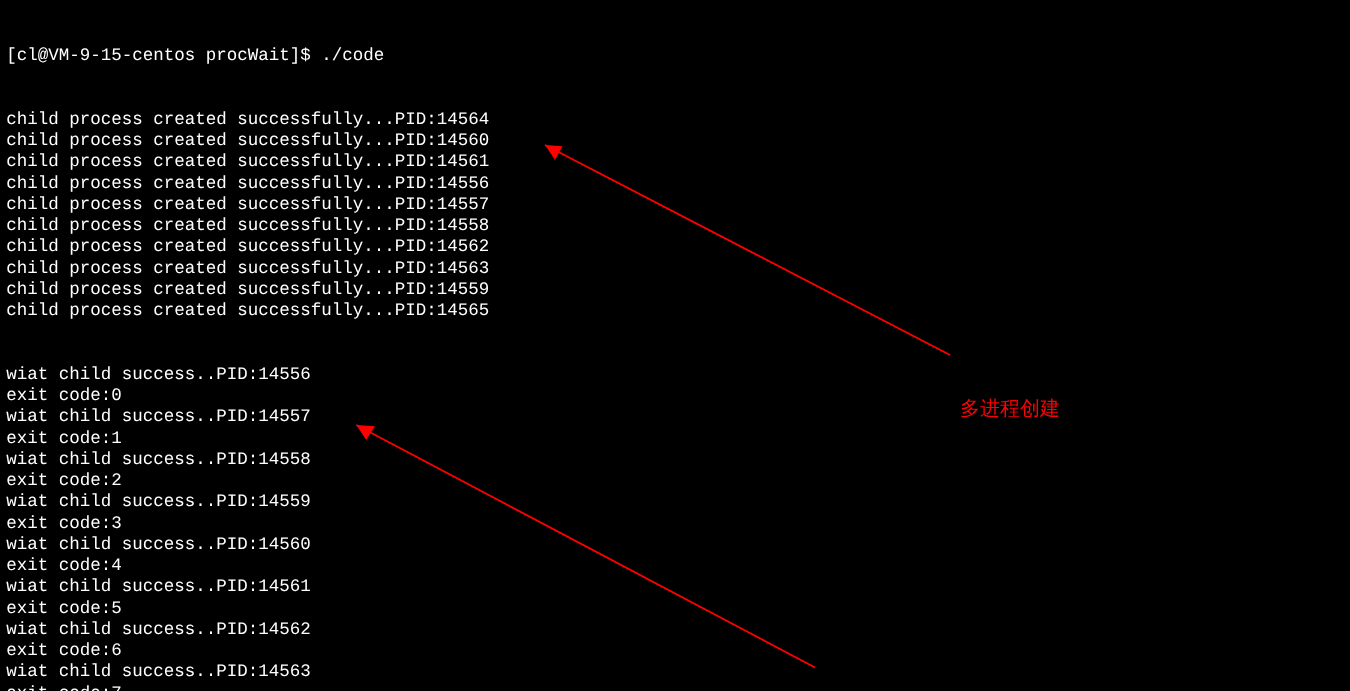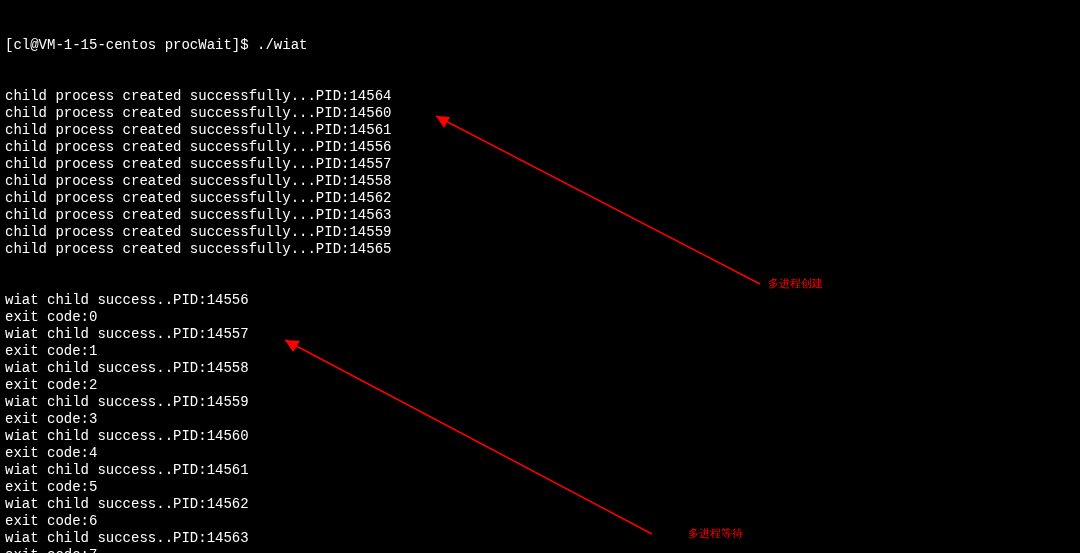--- a/index.html
+++ b/index.html
@@ -19,22 +19,23 @@
       white-space: pre;
     }
     .line {
       height: 17px;
     }
     .cmd { color: #fff; }
     .annotation {
       position: absolute;
       color: #ff0000;
       font-family: 'Microsoft YaHei', Arial, sans-serif;
-      font-size: 11px;
+      font-size: 16px;
       font-weight: normal;
+      margin-top: 44px;
     }
     .arrow-overlay {
       position: absolute;
       top: 0;
       left: 0;
       width: 1080px;
       height: 553px;
       pointer-events: none;
     }
     .arrow-line {
@@ -43,21 +44,21 @@
       fill: none;
     }
     .arrow-head {
       fill: #ff0000;
     }
   </style>
 </head>
 <body>
 
 <div class="terminal">
-  <div class="line"><span>[cl@VM-1-15-centos procWait]$</span> <span class="cmd">./wiat</span></div>
+  <div class="line"><span>[cl@VM-9-15-centos procWait]$</span> <span class="cmd">./code</span></div>
   <div id="created-block"><div class="line">child process created successfully...PID:14564</div><div class="line">child process created successfully...PID:14560</div><div class="line">child process created successfully...PID:14561</div><div class="line">child process created successfully...PID:14556</div><div class="line">child process created successfully...PID:14557</div><div class="line">child process created successfully...PID:14558</div><div class="line">child process created successfully...PID:14562</div><div class="line">child process created successfully...PID:14563</div><div class="line">child process created successfully...PID:14559</div><div class="line">child process created successfully...PID:14565</div></div>
   <div id="wait-block"><div class="line">wiat child success..PID:14556</div><div class="line">exit code:0</div><div class="line">wiat child success..PID:14557</div><div class="line">exit code:1</div><div class="line">wiat child success..PID:14558</div><div class="line">exit code:2</div><div class="line">wiat child success..PID:14559</div><div class="line">exit code:3</div><div class="line">wiat child success..PID:14560</div><div class="line">exit code:4</div><div class="line">wiat child success..PID:14561</div><div class="line">exit code:5</div><div class="line">wiat child success..PID:14562</div><div class="line">exit code:6</div><div class="line">wiat child success..PID:14563</div><div class="line">exit code:7</div></div>
   
 </div>
 
 <div class="annotation" style="top:275px; left:768px;">多进程创建</div>
 <div class="annotation" style="top:525px; left:688px;">多进程等待</div>
 
 <svg class="arrow-overlay" width="1080" height="553">
   <line class="arrow-line" x1="760" y1="284" x2="436" y2="116"></line>

